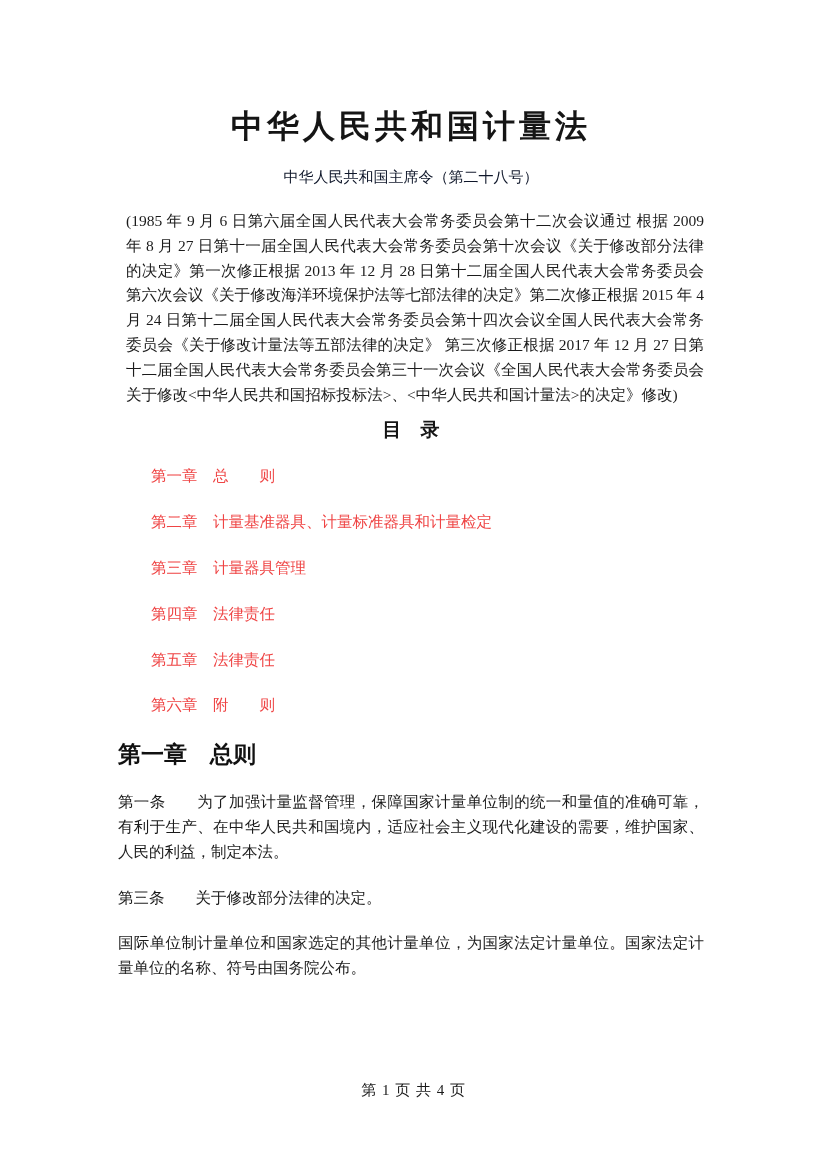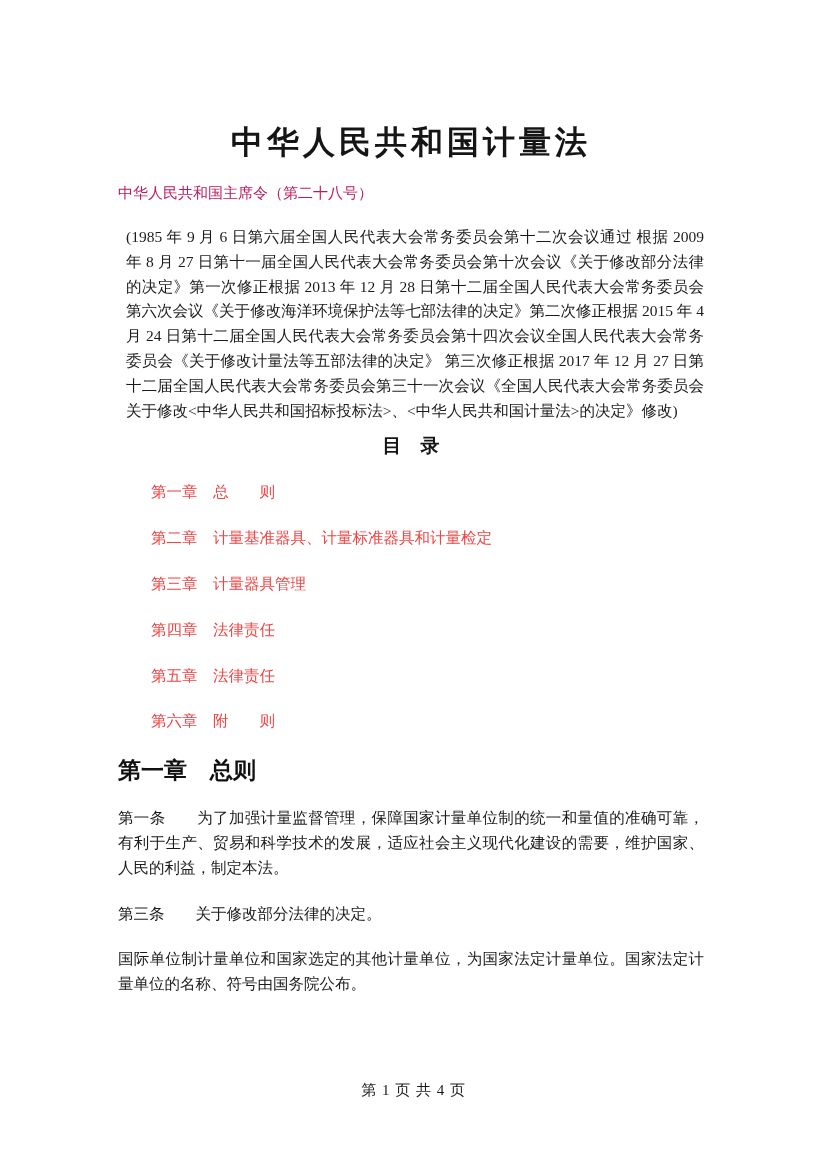--- a/index.html
+++ b/index.html
@@ -16,35 +16,36 @@
     font-family: "Liberation Serif", "DejaVu Serif", serif;
     overflow: hidden;
   }
   .content {
     position: absolute;
     left: 118px;
     top: 0;
     width: 586px;
   }
   .doc-title {
-    margin: 16px;
+    margin: 0;
     padding-top: 104px;
     font-family: "Liberation Serif", cursive;
     font-weight: 600;
     font-size: 32px;
     line-height: 44px;
     letter-spacing: 4px;
     text-align: center;
     color: #151515;
   }
   .decree-line {
     margin-top: 18px;
     font-size: 15px;
     line-height: 22px;
-    color: #be185d;
+    text-align: center;
+    color: #0f172a;
   }
   .preamble {
     margin: 21px 0 0 8px;
     font-size: 15.5px;
     line-height: 24.8px;
     text-align: justify;
     text-justify: inter-ideograph;
     color: #1b1b1b;
   }
   .toc-heading {
@@ -110,21 +111,21 @@
       <div class="toc-item">第二章　计量基准器具、计量标准器具和计量检定</div>
       <div class="toc-item">第三章　计量器具管理</div>
       <div class="toc-item">第四章　法律责任</div>
       <div class="toc-item">第五章　法律责任</div>
       <div class="toc-item">第六章　附　　则</div>
     </div>
 
     <h2 class="chapter-heading">第一章　总则</h2>
 
     <div>
-      <p class="article">第一条　　为了加强计量监督管理，保障国家计量单位制的统一和量值的准确可靠，有利于生产、贸易和科学技术的发展，适应社会主义现代化建设的需要，维护国家、人民的利益，制定本法。</p>
+      <p class="article">第一条　　为了加强计量监督管理，保障国家计量单位制的统一和量值的准确可靠，有利于生产、在中华人民共和国境内，适应社会主义现代化建设的需要，维护国家、人民的利益，制定本法。</p>
       <p class="article">第三条　　关于修改部分法律的决定。</p>
       <p class="article">国际单位制计量单位和国家选定的其他计量单位，为国家法定计量单位。国家法定计量单位的名称、符号由国务院公布。</p>
     </div>
 
   </div>
 
   <div class="page-footer">第 1 页 共 4 页</div>
 </div>
 
 </body></html>

